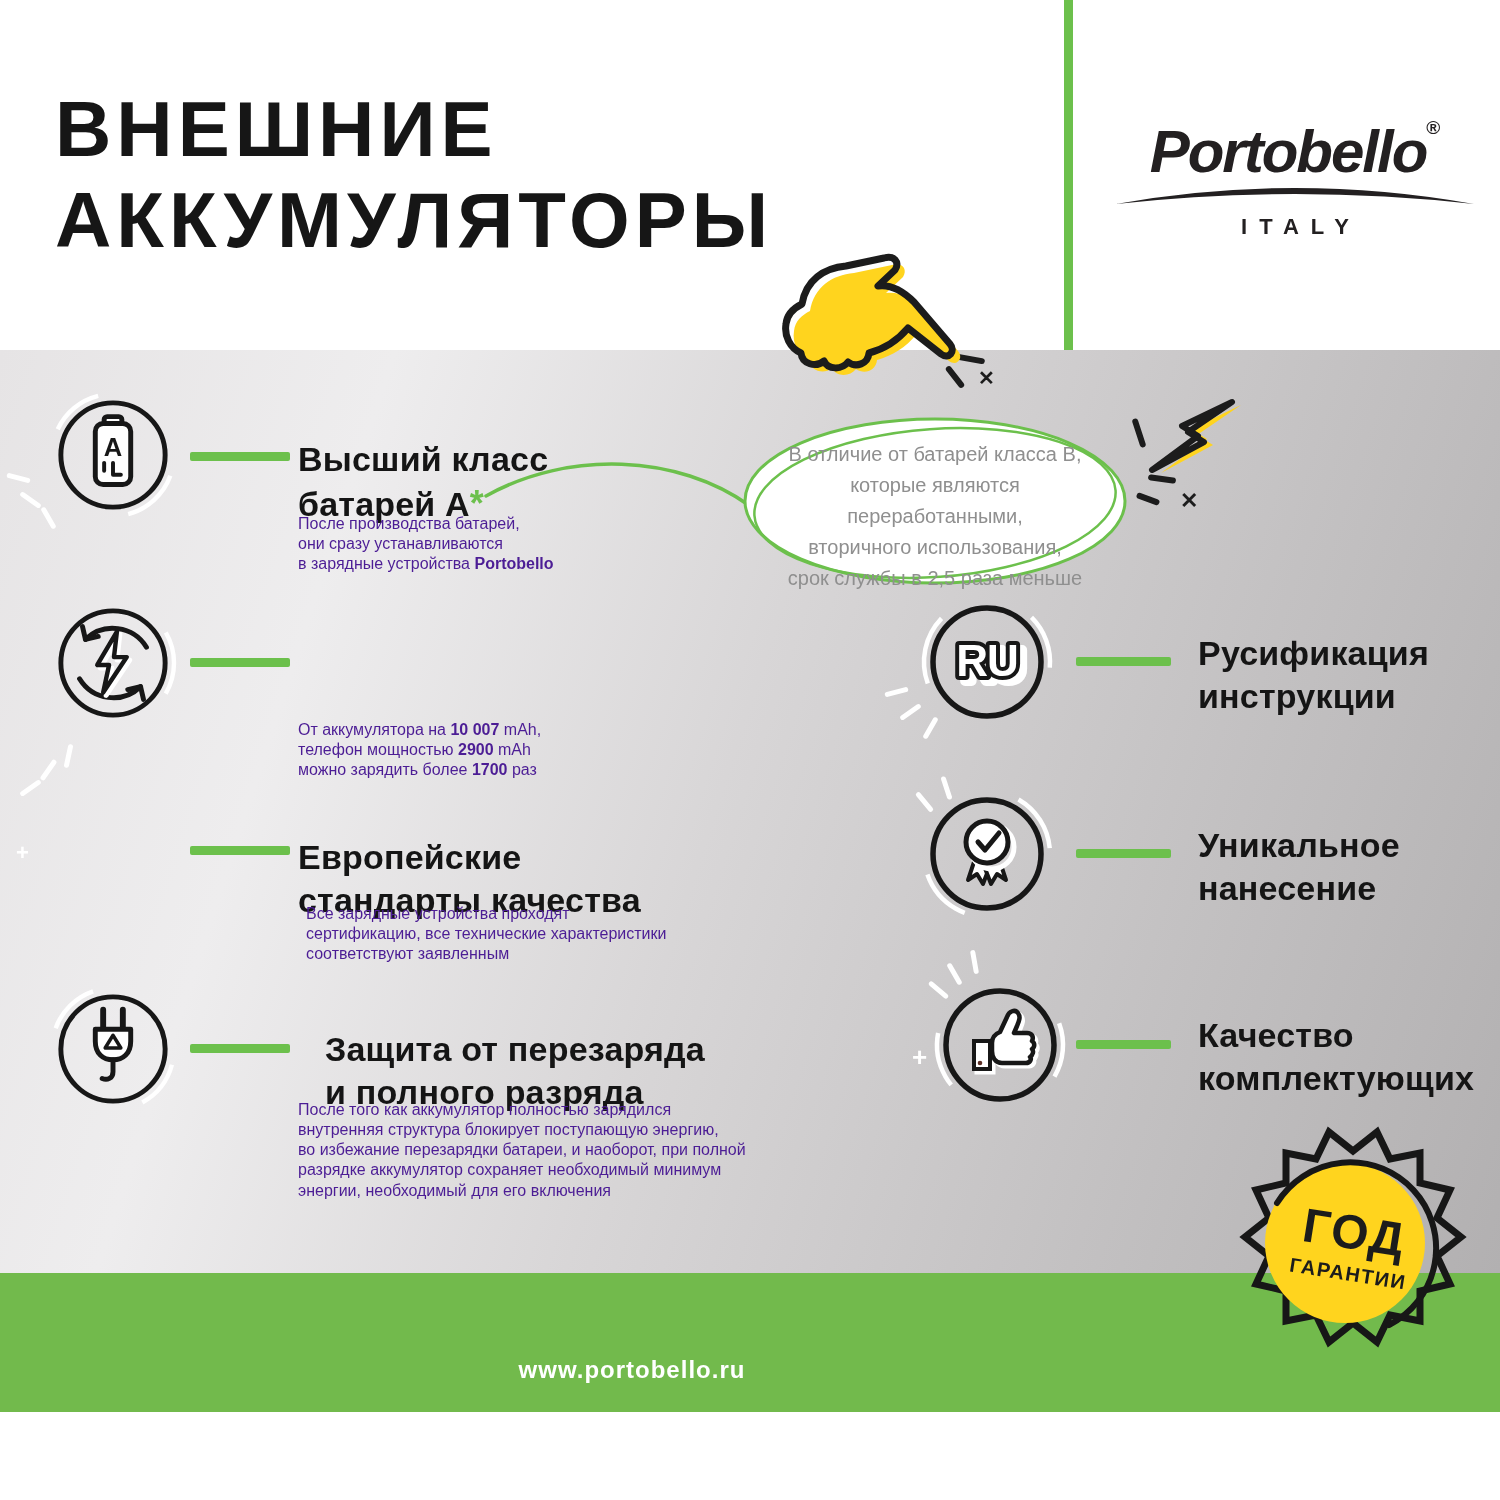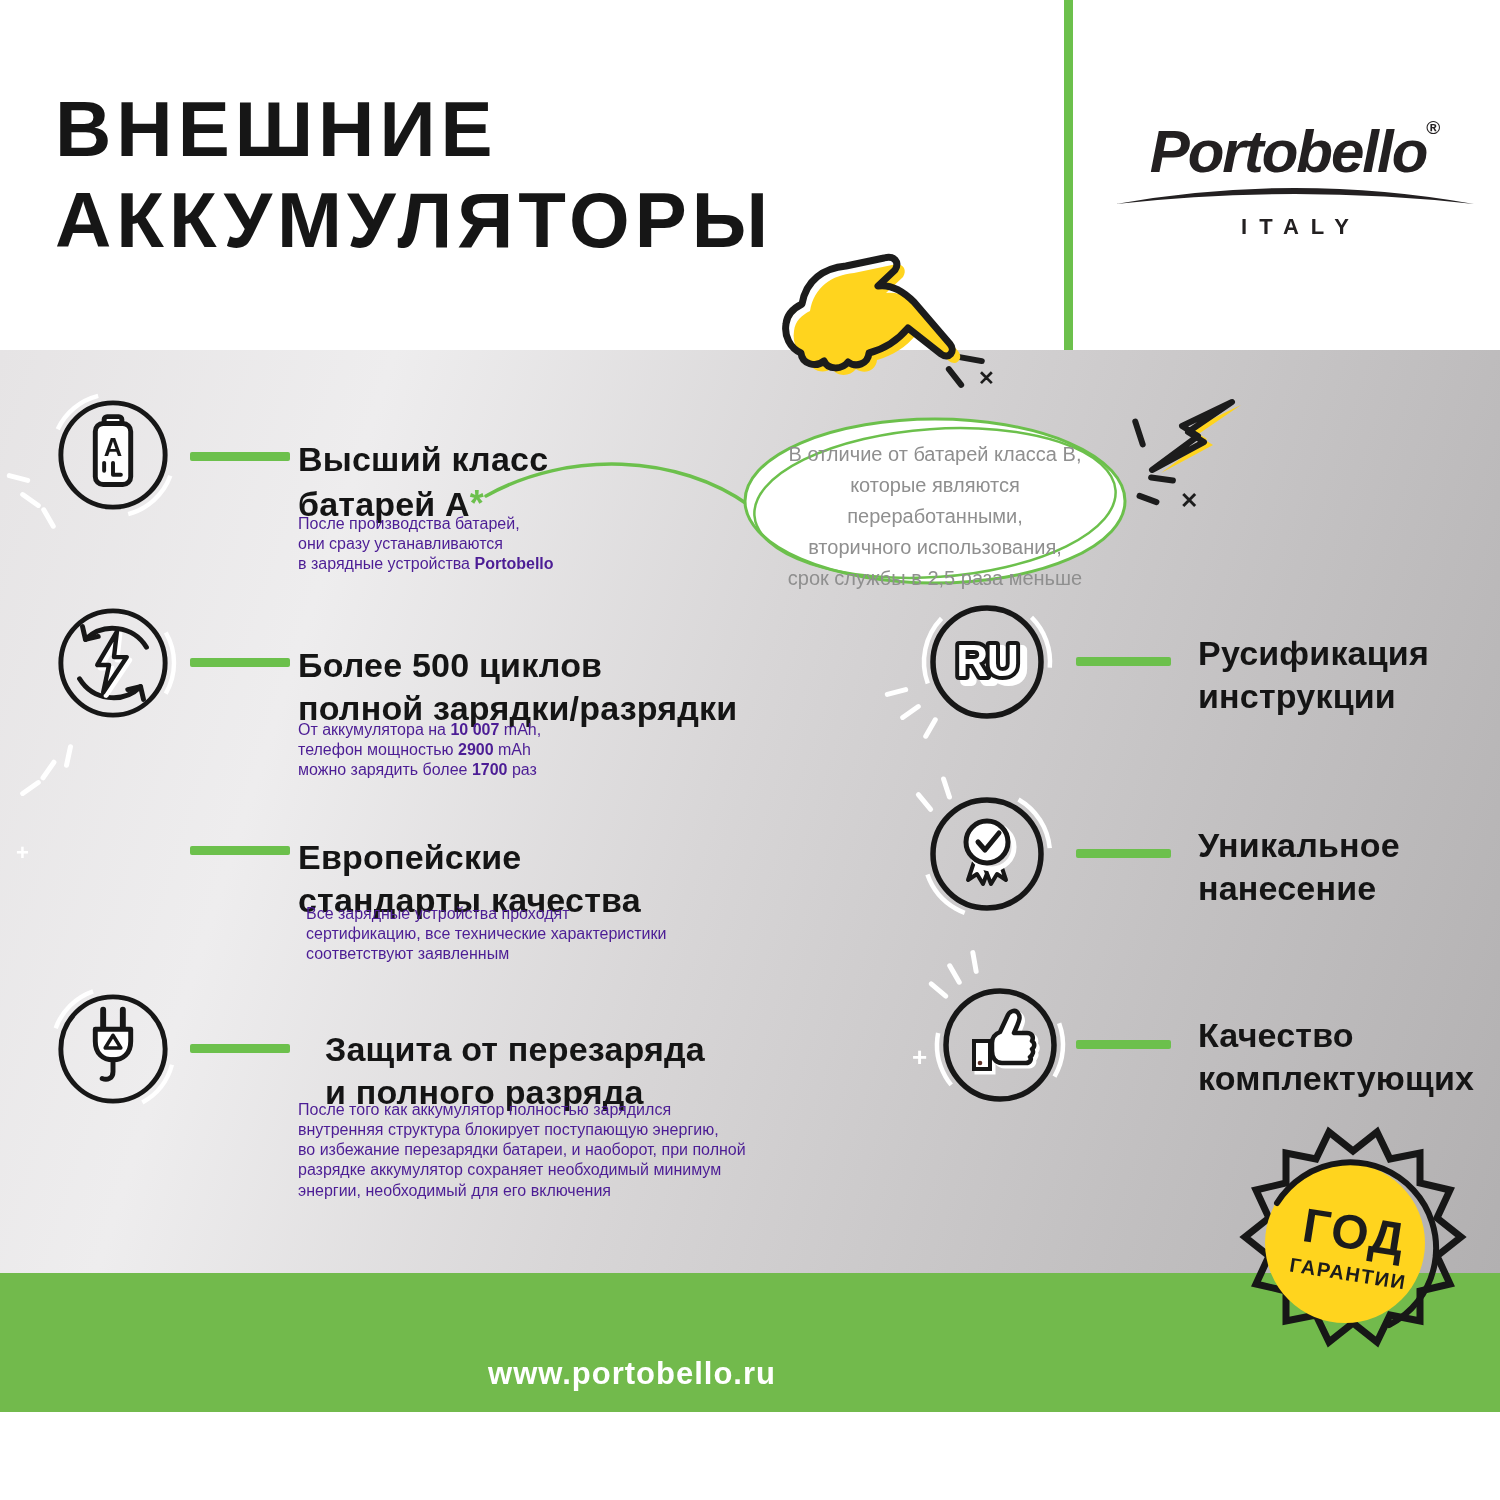--- a/index.html
+++ b/index.html
@@ -22,21 +22,21 @@
   .logo-country{font-size:22px;font-weight:700;letter-spacing:12px;margin-top:2px;padding-left:12px;}
 
   
   .gray-panel{
     left:0;top:350px;width:1500px;height:923px;
     background:linear-gradient(108deg,#e6e4e5 0%,#eeedee 22%,#d8d6d7 48%,#c3c1c2 76%,#b2b0b1 100%);
   }
   .footer{left:0;top:1273px;width:1500px;height:227px;background:#72BA4C;}
   .footer-url{
     left:632px;top:1356px;transform:translateX(-50%);
-    font-size:31px;font-weight:700;color:#ffffff;letter-spacing:1px;
+    font-size:24px;font-weight:700;color:#ffffff;letter-spacing:1px;
   }
 
   
   .icon-wrap{width:122px;height:122px;}
   .icon-wrap svg{overflow:visible;display:block;}
   .dash{height:9px;background:#6CC04C;border-radius:2px;}
   .fe-title{font-size:34px;font-weight:800;line-height:1.26;color:#151515;letter-spacing:.2px;}
   .fe-body{font-size:16px;line-height:1.26;color:#4c1d95;}
   .fe-body .bold{font-weight:700;}
   .ast{color:#6CC04C;font-weight:800;font-size:36px;}
@@ -140,22 +140,20 @@
       <circle cx="62" cy="62" r="53" stroke="#171717" stroke-width="5" fill="none"></circle>
       <path d="M34 38 A40 40 0 0 1 96 46" stroke="#171717" stroke-width="5" fill="none" stroke-linecap="round"></path>
       <path d="M34 38 l-3 -13 M34 38 l13 -3" stroke="#171717" stroke-width="5" fill="none" stroke-linecap="round"></path>
       <path d="M90 86 A40 40 0 0 1 28 78" stroke="#171717" stroke-width="5" fill="none" stroke-linecap="round"></path>
       <path d="M90 86 l3 13 M90 86 l-13 3" stroke="#171717" stroke-width="5" fill="none" stroke-linecap="round"></path>
       <path d="M66 30 L46 64 L58 64 L52 92 L76 56 L63 56 Z" transform="translate(3,3)" fill="none" stroke="#fff" stroke-width="5" stroke-linejoin="round"></path>
       <path d="M66 30 L46 64 L58 64 L52 92 L76 56 L63 56 Z" fill="none" stroke="#171717" stroke-width="4.5" stroke-linejoin="round"></path>
     </svg>
   </div>
   <div class="abs dash" style="left:190px;top:658px;width:100px;"></div>
-  <div class="abs fe-title t" style="left:298px;top:644px;">Более 500 циклов
-полной зарядки/разрядки</div>
   <div class="abs fe-body t" style="left:298px;top:720px;width:660px;"><span>От аккумулятора на </span><span class="bold">10 007</span><span> mAh,
 телефон мощностью </span><span class="bold">2900</span><span> mAh
 можно зарядить более </span><span class="bold">1700</span><span> раз</span></div>
   <div class="wray" style="left:46px;top:758px;transform:rotate(35deg);"></div>
   <div class="wray" style="left:66px;top:744px;transform:rotate(12deg);"></div>
   <div class="wray" style="left:28px;top:776px;transform:rotate(55deg);"></div>
 
   <div class="abs dash" style="left:190px;top:846px;width:100px;"></div>
   <div class="abs fe-title t" style="left:298px;top:836px;">Европейские
 стандарты качества</div>

